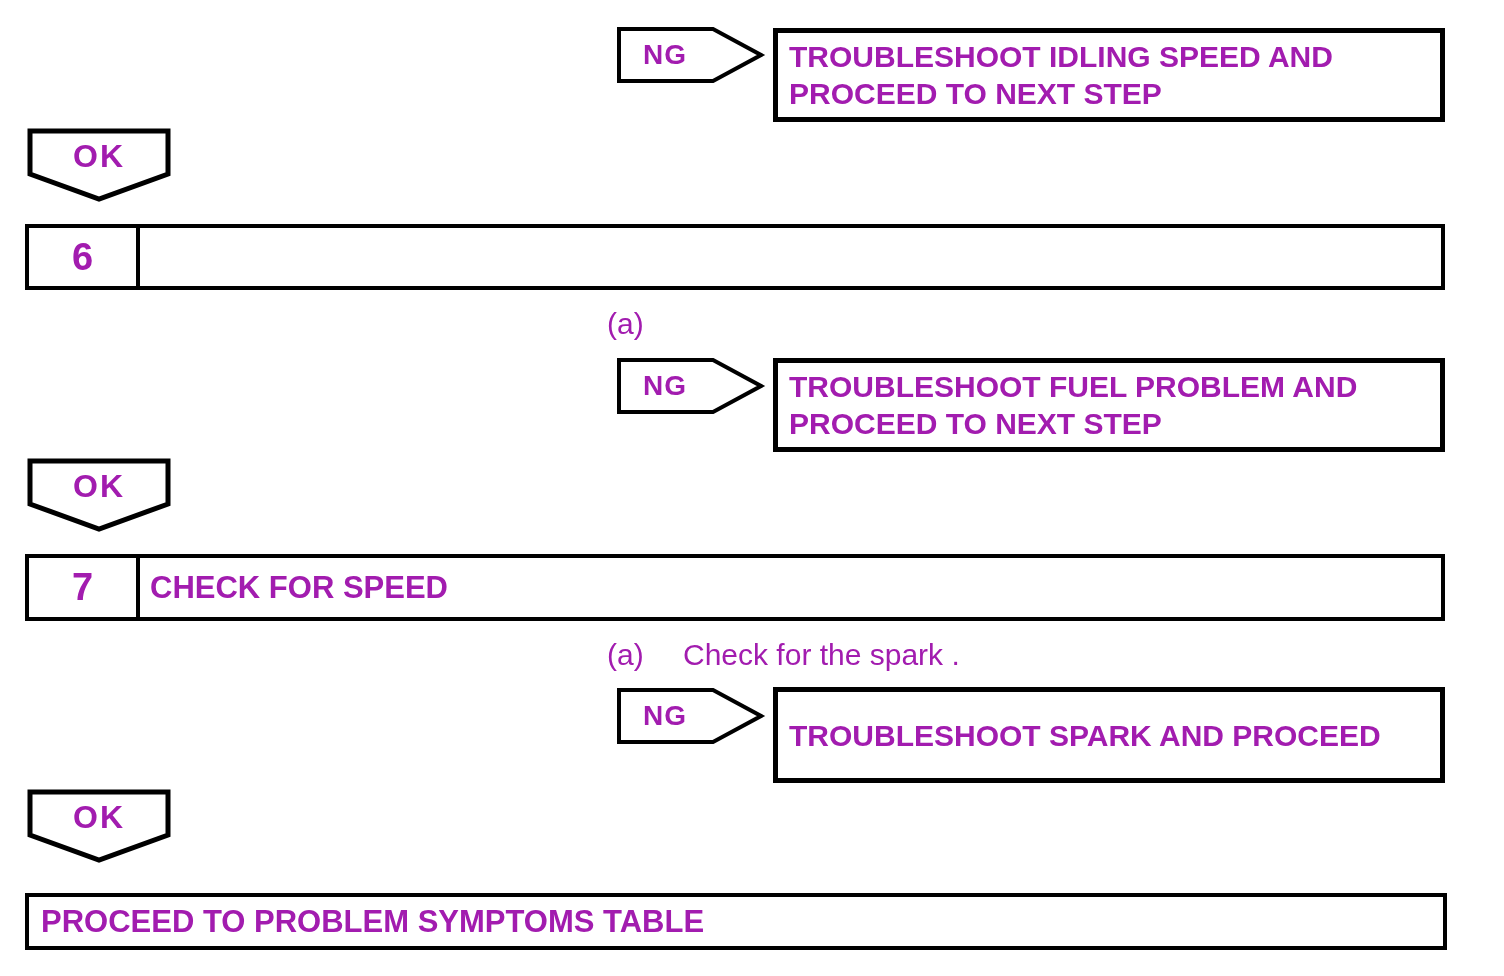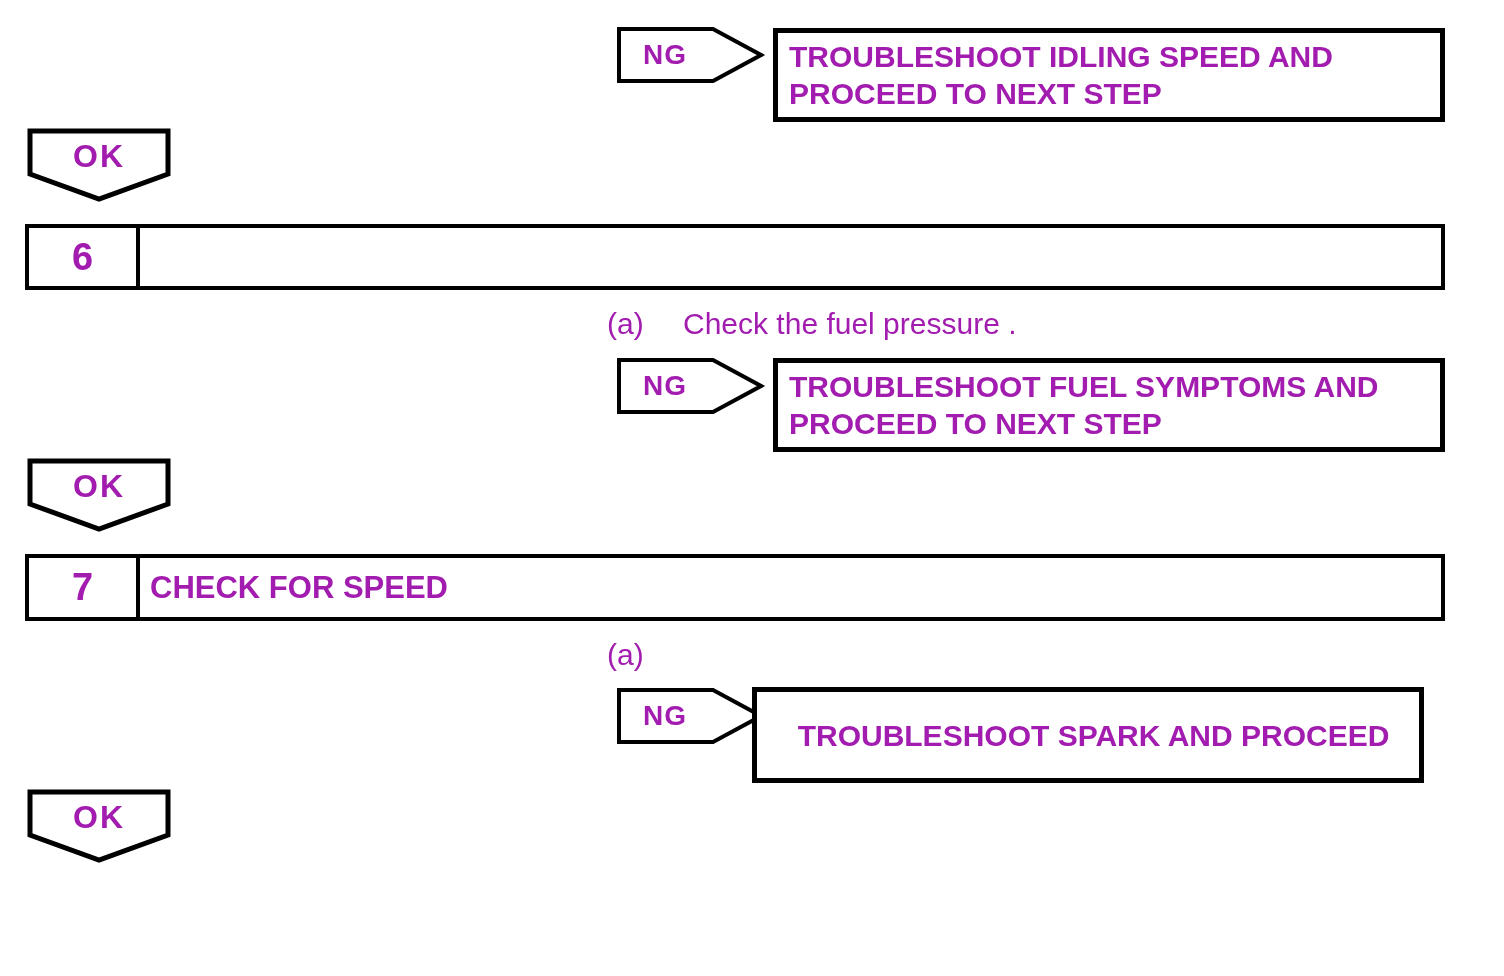--- a/index.html
+++ b/index.html
@@ -94,61 +94,64 @@
     </svg>
     <span class="ok-text">OK</span>
   </div>
 
   <div class="step-box" style="left:25px; top:224px; height:66px;">
     <div class="step-number">6</div>
   </div>
 
   <div class="substep" style="left:607px; top:306px;">
     <span class="substep-label">(a)</span>
-    <span class="substep-text">Check the fuel pressure .</span>
   </div>
 
   <div class="ng-arrow" style="left:617px; top:358px;">
     <svg width="146" height="56" viewBox="0 0 146 56">
       <polygon points="2,2 96,2 144,28 96,54 2,54" fill="#ffffff" stroke="#000000" stroke-width="4"></polygon>
     </svg>
     <span class="ng-text">NG</span>
   </div>
   <div class="result-box" style="left:773px; top:358px; height:94px;">
-    <div class="result-line">TROUBLESHOOT FUEL SYMPTOMS AND</div>
+    <div class="result-line">TROUBLESHOOT FUEL PROBLEM AND</div>
     <div class="result-line">PROCEED TO NEXT STEP</div>
   </div>
 
   <div class="ok-shape" style="left:27px; top:458px;">
     <svg width="144" height="74" viewBox="0 0 144 74">
       <polygon points="3,3 141,3 141,46 72,71 3,46" fill="#ffffff" stroke="#000000" stroke-width="5"></polygon>
     </svg>
     <span class="ok-text">OK</span>
   </div>
 
   <div class="step-box" style="left:25px; top:554px; height:67px;">
     <div class="step-number">7</div>
     <div class="step-title">CHECK FOR SPEED</div>
   </div>
 
   <div class="substep" style="left:607px; top:637px;">
     <span class="substep-label">(a)</span>
+    <span class="substep-text">Check for the spark .</span>
   </div>
 
   <div class="ng-arrow" style="left:617px; top:688px;">
     <svg width="146" height="56" viewBox="0 0 146 56">
       <polygon points="2,2 96,2 144,28 96,54 2,54" fill="#ffffff" stroke="#000000" stroke-width="4"></polygon>
     </svg>
     <span class="ng-text">NG</span>
   </div>
-  <div class="result-box" style="left:752px; top:687px; height:96px;text-align:center;">
+  <div class="result-box" style="left:773px; top:687px; height:96px;">
     <div class="result-line">TROUBLESHOOT SPARK AND PROCEED</div>
   </div>
 
   <div class="ok-shape" style="left:27px; top:789px;">
     <svg width="144" height="74" viewBox="0 0 144 74">
       <polygon points="3,3 141,3 141,46 72,71 3,46" fill="#ffffff" stroke="#000000" stroke-width="5"></polygon>
     </svg>
     <span class="ok-text">OK</span>
   </div>
 
+  <div class="final-box" style="left:25px; top:893px;">
+    <span>PROCEED TO PROBLEM SYMPTOMS TABLE</span>
+  </div>
 
 </div>
 
 </body></html>

